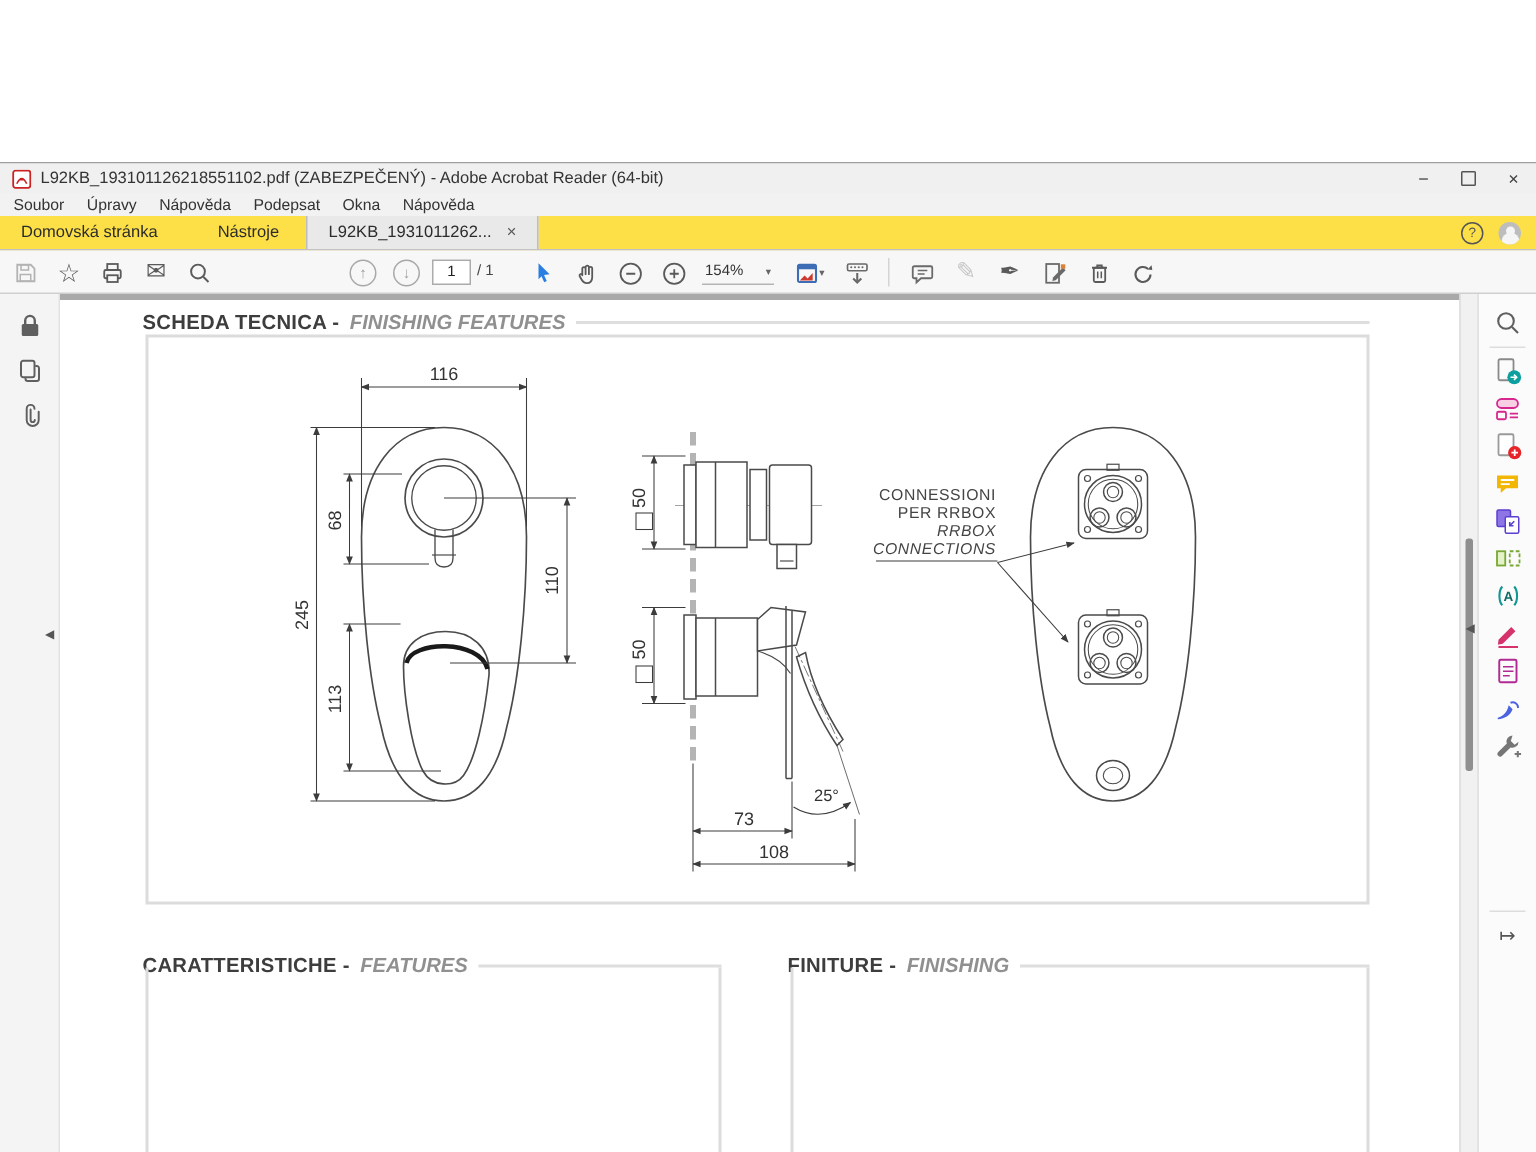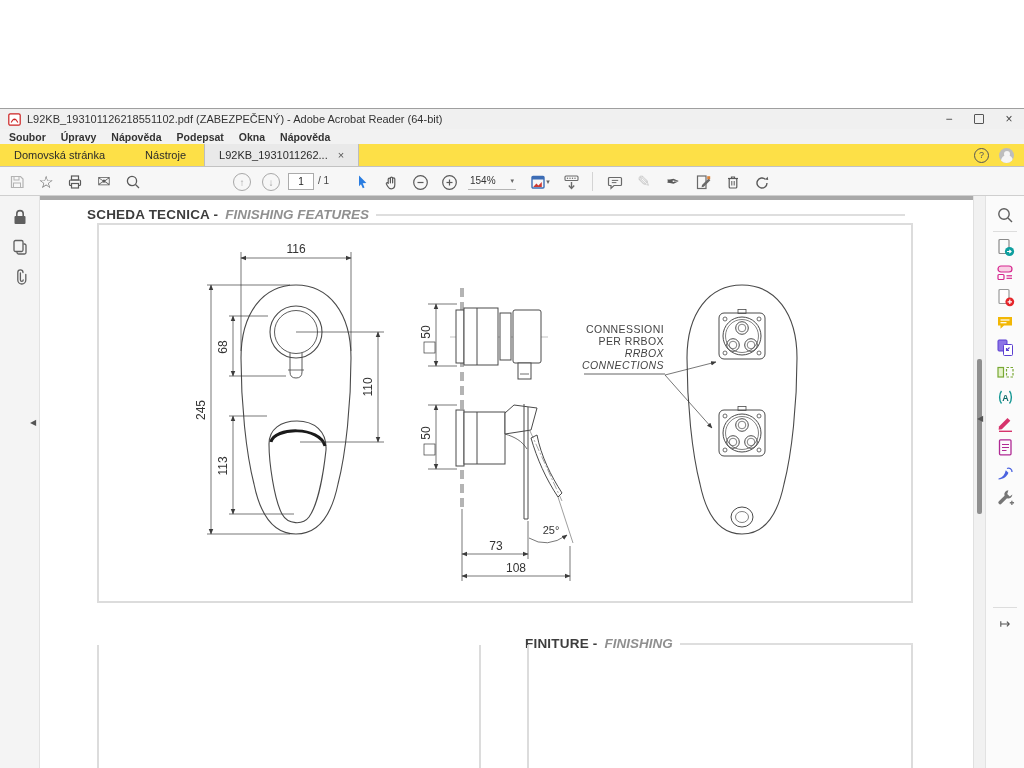--- a/index.html
+++ b/index.html
@@ -5,21 +5,21 @@
   html,body{margin:0;padding:0;background:#fff;width:1024px;height:768px;overflow:hidden;
     font-family:"Liberation Sans",sans-serif;-webkit-font-smoothing:antialiased;}
   .abs{position:absolute;}
   #stage{position:relative;width:1024px;height:768px;background:#fff;padding-left:12px;}
   
   #win{left:0;top:108px;width:1024px;height:660px;border-top:1px solid #9f9f9f;background:#f0f0f0;}
   #titlebar{left:0;top:0;width:1024px;height:20px;background:#f0f0f0;display:flex;align-items:center;}
   #title-text{font-size:11px;color:#333;margin-left:6px;white-space:nowrap;}
   .winbtn{width:30px;height:20px;display:flex;align-items:center;justify-content:center;color:#444;font-size:12px;}
   #restore-glyph{width:8px;height:8px;border:1.2px solid #555;border-radius:1px;}
-  #menubar{left:0;top:20px;width:1024px;height:15px;background:#f2f2f2;display:flex;align-items:center;gap:15px;padding-left:9px;box-sizing:border-box;font-weight:bold;}
+  #menubar{left:0;top:20px;width:1024px;height:15px;background:#f2f2f2;display:flex;align-items:center;gap:15px;padding-left:9px;box-sizing:border-box;}
   .menu-item{font-size:10.5px;color:#333;}
   #tabbar{left:0;top:35px;width:1024px;height:23px;background:#fde047;display:flex;align-items:stretch;border-bottom:1px solid #c2c2c2;box-sizing:border-box;}
   .tab{display:flex;align-items:center;font-size:11px;color:#2b2b2b;padding:0 14px;}
   .tab.active{background:#e9e9e9;border-left:1px solid #bdbdbd;border-right:1px solid #bdbdbd;gap:10px;}
   .tab-close{color:#555;font-size:11px;}
   #tab-right{margin-left:auto;display:flex;align-items:center;gap:10px;padding-right:10px;}
   #help-icon{width:13px;height:13px;border:1.2px solid #555;border-radius:50%;display:flex;align-items:center;justify-content:center;font-size:9px;color:#555;}
   #avatar-icon{width:15px;height:15px;border-radius:50%;background:#bdbdbd;position:relative;overflow:hidden;}
   #avatar-icon:after{content:"";position:absolute;left:4.5px;top:3px;width:6px;height:6px;border-radius:50%;background:#f5f5f5;box-shadow:0 7px 0 3px #f5f5f5;}
   
@@ -242,21 +242,21 @@
             <path d="M6,13.5 v1 a1.5,1.5 0 0 0 1.5,1.5 h6 a1.5,1.5 0 0 0 1.5,-1.5 v-7 a1.5,1.5 0 0 0 -1.5,-1.5 h-1" fill="none" stroke="#5f5f5f" stroke-width="1.3"></path>
           </svg>
       <svg width="18" height="18">
             <path d="M12,4.5 a2.6,2.6 0 0 0 -5.2,0 v7.5 a4,4 0 0 0 8,0 V6.5 M9.4,5 v7 a1.4,1.4 0 0 0 2.8,0" fill="none" stroke="#5f5f5f" stroke-width="1.3" stroke-linecap="round"></path>
           </svg>
     </div>
     <span class="abs panel-collapse" style="left:30px;top:222px">◀</span>
 
     <div id="page-canvas" class="abs">
 
-      <div class="sect" style="left:47px;top:7px;width:818px">
+      <div class="sect" style="left:55px;top:7px;width:818px">
         <span class="sect-b">SCHEDA TECNICA -</span>
         <span class="sect-i">FINISHING FEATURES</span>
         <span class="sect-line"></span>
       </div>
 
       <div class="pbox" style="left:57px;top:23px;width:812px;height:376px"></div>
 
       <svg class="abs" style="left:59px;top:25px" width="808" height="372" viewBox="99 224 808 372">
         <defs>
           <marker id="arr" viewBox="0 0 10 10" refX="9" refY="5" markerWidth="8" markerHeight="8" orient="auto-start-reverse">
@@ -377,20 +377,25 @@
             <text x="664" y="344">PER RRBOX</text>
             <text x="664" y="356" font-style="italic">RRBOX</text>
             <text x="664" y="368" font-style="italic">CONNECTIONS</text>
           </g>
           <line x1="584" y1="373" x2="665" y2="373" stroke="#3c3c3c" stroke-width="0.8"></line>
           <line x1="665" y1="374" x2="716" y2="361" stroke="#3c3c3c" stroke-width="0.7" marker-end="url(#arr)"></line>
           <line x1="665" y1="374" x2="712" y2="427" stroke="#3c3c3c" stroke-width="0.7" marker-end="url(#arr)"></line>
         </g>
       </svg>
 
+      <div class="sect" style="left:55px;top:436px;width:386px">
+        <span class="sect-b">CARATTERISTICHE -</span>
+        <span class="sect-i">FEATURES</span>
+        <span class="sect-line"></span>
+      </div>
       <div class="sect" style="left:485px;top:436px;width:388px">
         <span class="sect-b">FINITURE -</span>
         <span class="sect-i">FINISHING</span>
         <span class="sect-line"></span>
       </div>
       <div class="pbox noTop" style="left:57px;top:445px;width:380px;height:135px"></div>
       <div class="pbox noTop" style="left:487px;top:445px;width:382px;height:135px"></div>
     </div>
 
     <div id="v-scrollbar" class="abs">

